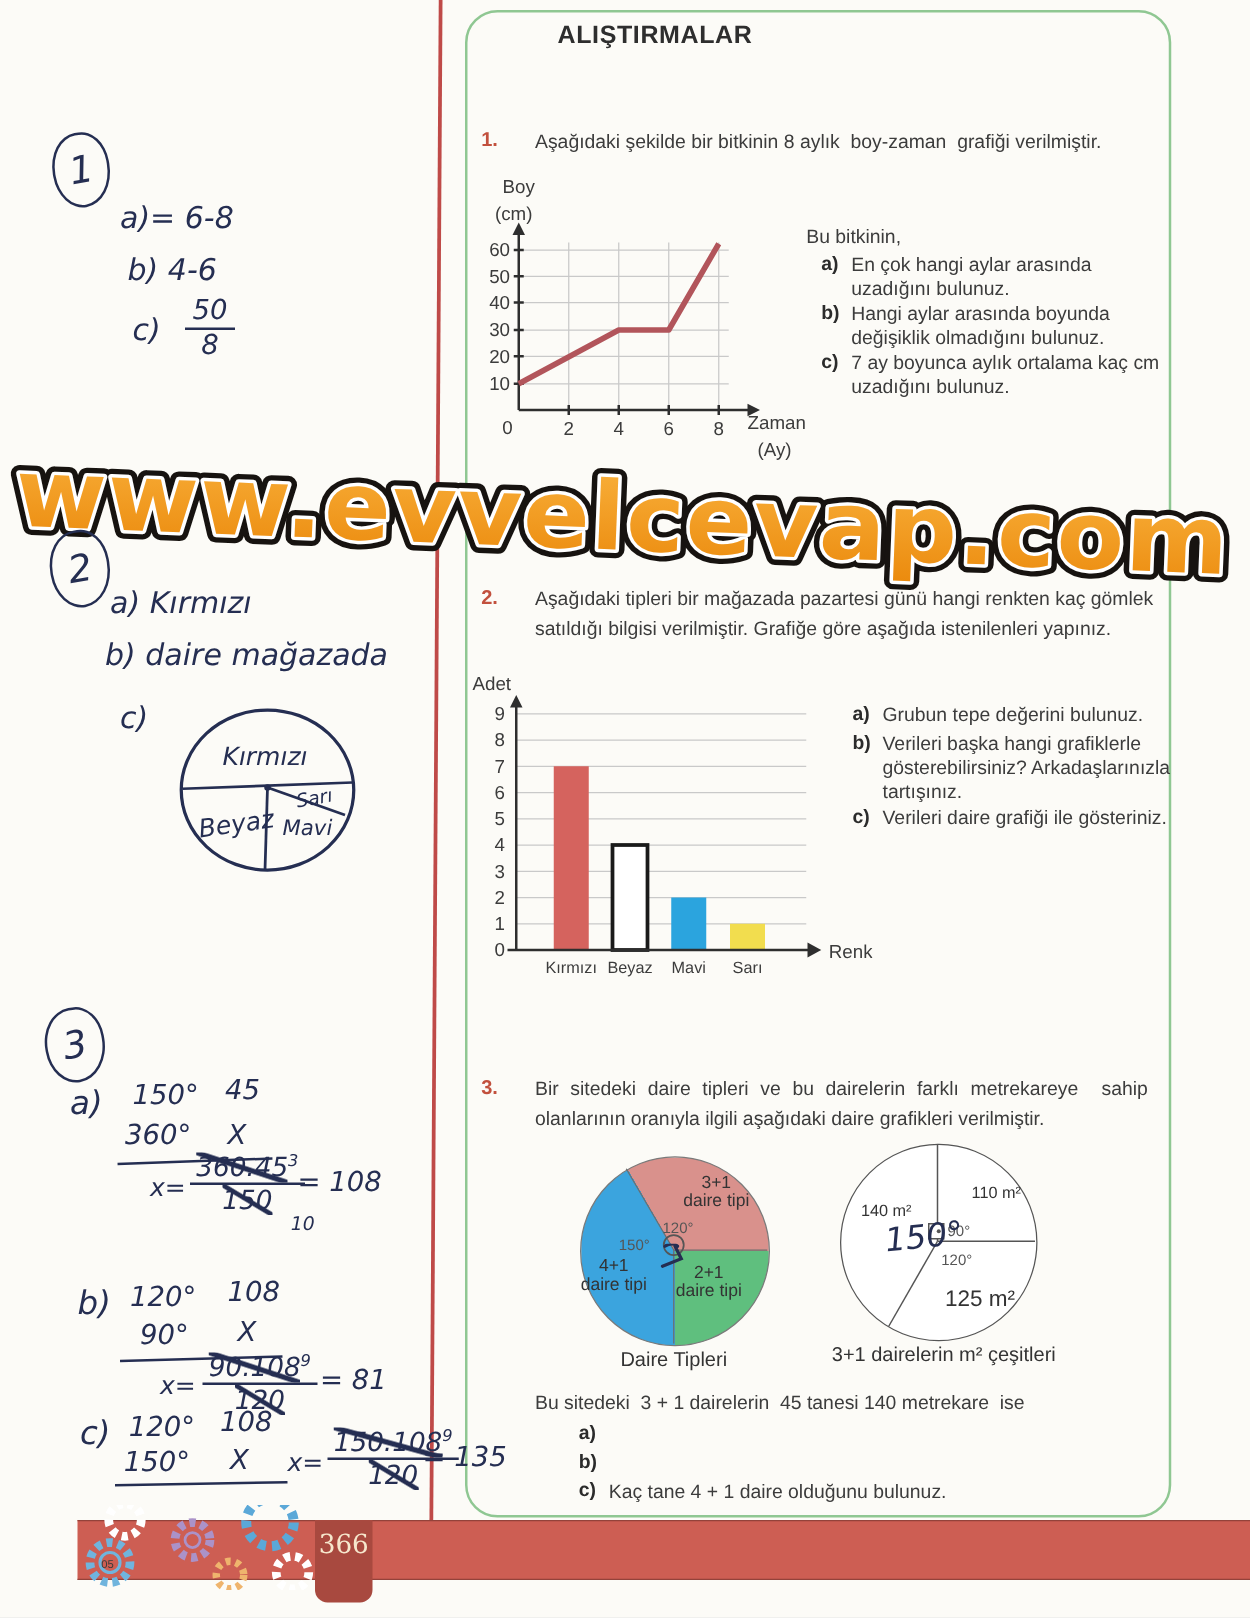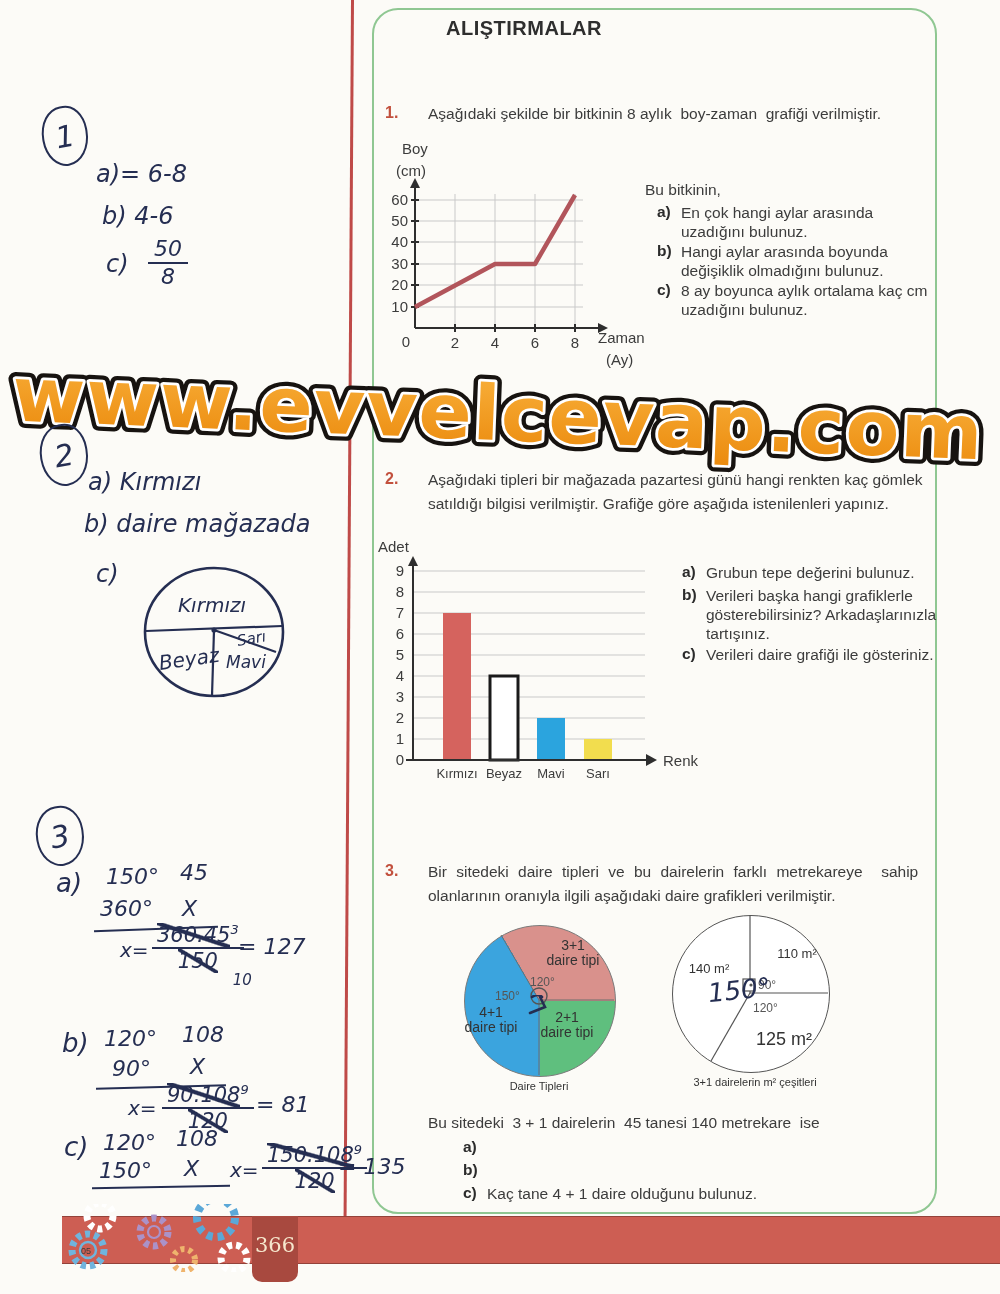--- a/index.html
+++ b/index.html
@@ -24,21 +24,21 @@
   .grid{stroke:#c9c9c9;stroke-width:1;}
   .axis{stroke:#2e2e2e;stroke-width:2;fill:none;}
   .arrow{fill:#2e2e2e;stroke:none;}
 
   
   .pie1{width:150px;height:150px;border-radius:50%;border:1px solid #7a7a7a;
         background:conic-gradient(from 330deg,#d9918c 0 120deg,#5fbf7e 120deg 210deg,#3ba4de 210deg 360deg);}
   .pie2{width:156px;height:156px;border-radius:50%;border:1.3px solid #555;background:#fff;}
   .pielab{font-size:14px;color:#333;line-height:15px;text-align:center;}
   .pieang{font-size:12px;color:#555;}
-  .piecap{font-size:11px;color:#333;text-align:center;}
+  .piecap{font-size:16px;color:#333;text-align:center;}
 
   
   .wm{font-family:"DejaVu Sans",sans-serif;font-weight:bold;font-size:76px;letter-spacing:1px;}
   .wm-back{stroke:#171310;stroke-width:14;fill:#171310;stroke-linejoin:round;paint-order:stroke;}
   .wm-mid{stroke:#ffffff;stroke-width:5.5;fill:#fff;stroke-linejoin:round;paint-order:stroke;}
   .wm-front{fill:url(#wmgrad);}
 
   
   .hw{font-family:"DejaVu Sans",sans-serif;font-style:italic;color:#252e52;}
   .hw24{font-size:24px;}
@@ -51,21 +51,21 @@
   .frac sup{font-size:13px;font-style:italic;}
   .fsub{font-size:15px;align-self:flex-end;margin-right:-8px;line-height:14px;}
   .strike{background:linear-gradient(to top right,transparent 44%,#252e52 47%,#252e52 53%,transparent 56%);}
   .hwfrac2{display:inline-flex;flex-direction:column;align-items:center;font-size:22px;line-height:26px;}
   .hwfrac2 .fnum{border-bottom:2.2px solid #252e52;padding:0 6px;}
   svg .hwt{font-family:"DejaVu Sans",sans-serif;font-style:italic;fill:#252e52;}
 
   
   .fbar{background:#cd5e53;border-top:1.5px solid #93423a;border-bottom:1.5px solid #93423a;}
   .ftab{background:#a8493f;border-radius:0 0 10px 10px;text-align:center;}
-  .fpage{font-family:"DejaVu Serif",serif;font-size:21px;color:#f6e7cd;padding-top:17px;display:block;}
+  .fpage{font-family:"DejaVu Serif",serif;font-size:21px;color:#f6e7cd;padding-top:7px;display:block;}
 </style>
 </head>
 <body>
 
 <div class="page">
 
   <div class="abs spine" style="left:351px;top:0"></div>
 
   <div class="abs exbox" style="left:372px;top:8px"></div>
 
@@ -126,21 +126,21 @@
   </svg>
 
   <div class="abs qline" style="left:645px;top:180px">Bu bitkinin,</div>
   <div class="abs qletter" style="left:657px;top:203px">a)</div>
   <div class="abs qline" style="left:681px;top:203px">En çok hangi aylar arasında</div>
   <div class="abs qline" style="left:681px;top:222px">uzadığını bulunuz.</div>
   <div class="abs qletter" style="left:657px;top:242px">b)</div>
   <div class="abs qline" style="left:681px;top:242px">Hangi aylar arasında boyunda</div>
   <div class="abs qline" style="left:681px;top:261px">değişiklik olmadığını bulunuz.</div>
   <div class="abs qletter" style="left:657px;top:281px">c)</div>
-  <div class="abs qline" style="left:681px;top:281px">8 ay boyunca aylık ortalama kaç cm</div>
+  <div class="abs qline" style="left:681px;top:281px">7 ay boyunca aylık ortalama kaç cm</div>
   <div class="abs qline" style="left:681px;top:300px">uzadığını bulunuz.</div>
 
   <svg class="abs" style="left:0;top:356px;z-index:50" width="1000" height="118">
     <defs>
       <linearGradient id="wmgrad" x1="0" y1="0" x2="0" y2="1">
         <stop offset="0" stop-color="#f9b13c"></stop>
           <stop offset="1" stop-color="#eb8a0d"></stop>
       </linearGradient>
     </defs>
     <g transform="rotate(2.3 500 58)">
@@ -291,21 +291,21 @@
   <div class="abs hw hw22" style="left:180px;top:860px">45</div>
   <div class="abs hw hw22" style="left:100px;top:896px">360°</div>
   <div class="abs hw hw22" style="left:182px;top:896px">X</div>
   <div class="abs hwline" style="left:94px;top:928px;width:124px;transform:rotate(-2deg)"></div>
   <div class="abs hw" style="left:120px;top:938px;font-size:20px">x=</div>
   <div class="abs hw frac" style="left:152px;top:918px">
     <span class="fnum"><span class="strike">360.45</span><sup>3</sup></span>
     <span class="strike">150</span>
     <span class="fsub">10</span>
   </div>
-  <div class="abs hw hw22" style="left:238px;top:934px">= 127</div>
+  <div class="abs hw hw22" style="left:238px;top:934px">= 108</div>
 
   <div class="abs hw" style="left:62px;top:1028px;font-size:26px">b)</div>
   <div class="abs hw hw22" style="left:104px;top:1026px">120°</div>
   <div class="abs hw hw22" style="left:182px;top:1022px">108</div>
   <div class="abs hw hw22" style="left:112px;top:1056px">90°</div>
   <div class="abs hw hw22" style="left:190px;top:1054px">X</div>
   <div class="abs hwline" style="left:96px;top:1086px;width:130px;transform:rotate(-1.5deg)"></div>
   <div class="abs hw" style="left:128px;top:1096px;font-size:20px">x=</div>
   <div class="abs hw frac" style="left:162px;top:1078px">
     <span class="fnum"><span class="strike">90.108</span><sup>9</sup></span>

